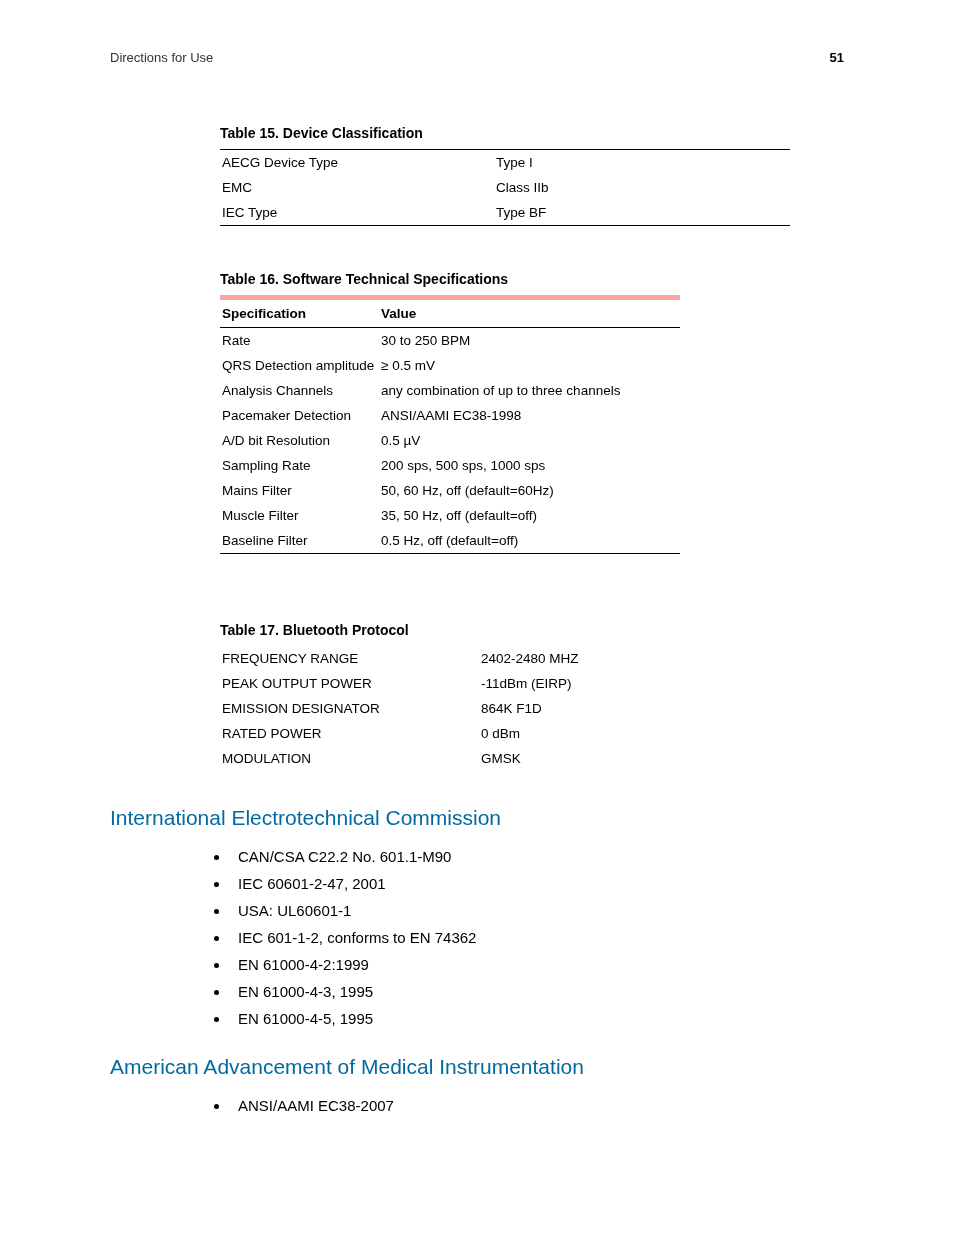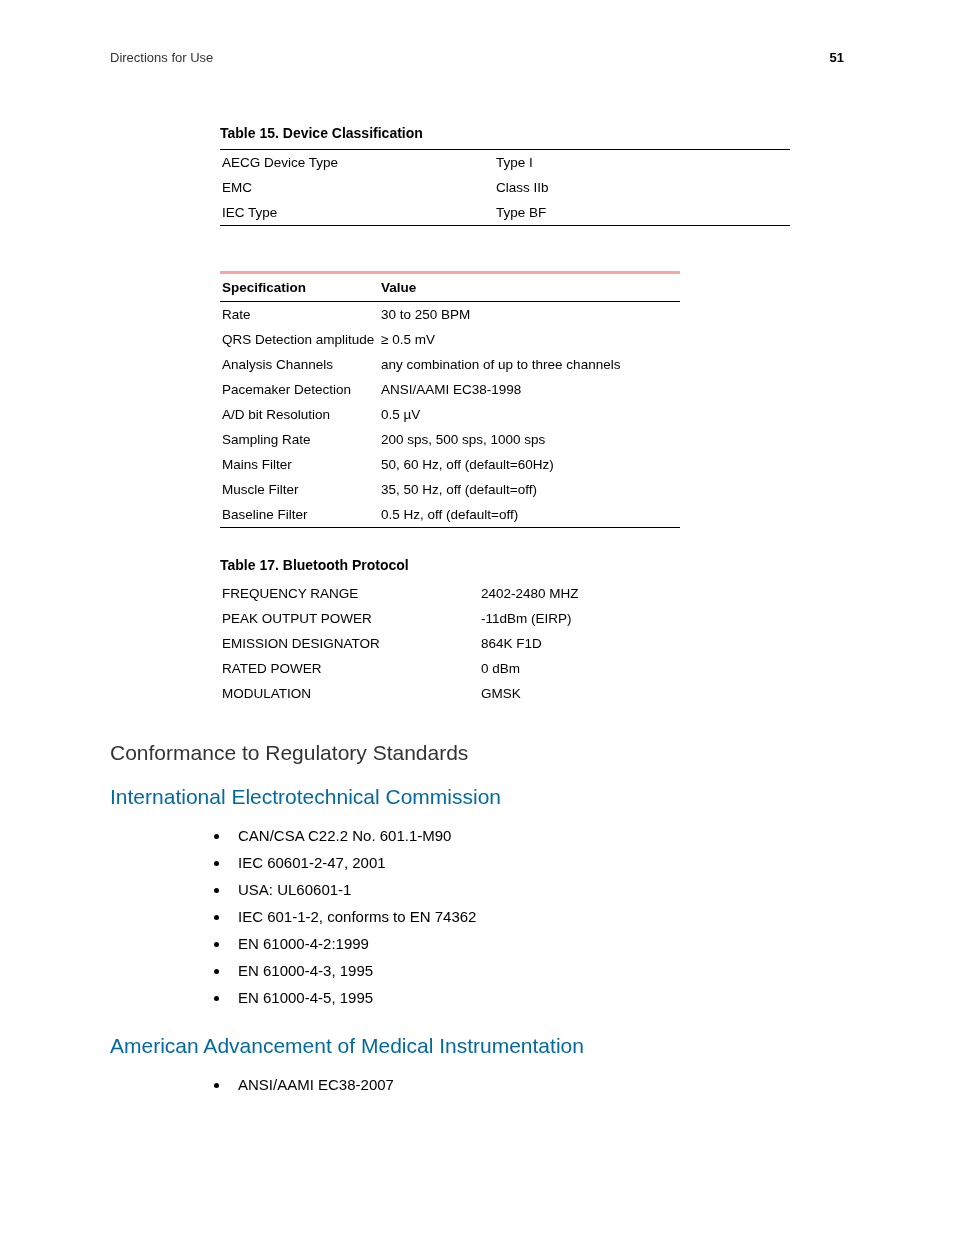--- a/index.html
+++ b/index.html
@@ -53,22 +53,22 @@
       border-top: 1px solid #000;
       border-bottom: 1px solid #000;
       margin-bottom: 45px;
     }
     .table15 td {
       padding: 5px 2px;
     }
     .table15 td:first-child { width: 270px; }
     .table16 {
       width: 460px;
-      margin-bottom: 29px;
-      border-top: 3px solid #fca5a5;
+      margin-bottom: 68px;
+      border-top: 5px solid #fca5a5;
       border-bottom: 1px solid #000;
     }
     .table16 th {
       text-align: left;
       font-weight: bold;
       padding: 6px 2px;
       border-bottom: 1px solid #000;
     }
     .table16 td {
       padding: 5px 2px;
@@ -130,20 +130,21 @@
             <td>EMC</td>
             <td>Class IIb</td>
           </tr>
           <tr>
             <td>IEC Type</td>
             <td>Type BF</td>
           </tr>
         </tbody>
     </table>
 
+    <div class="table-caption">Table 16.  Software Technical Specifications</div>
     <table class="table16">
       <thead>
         <tr>
           <th>Specification</th>
           <th>Value</th>
         </tr>
       </thead>
       <tbody id="t16-body">
           <tr>
             <td>Rate</td>
@@ -205,21 +206,20 @@
           </tr>
           <tr>
             <td>MODULATION</td>
             <td>GMSK</td>
           </tr>
         </tbody>
     </table>
 
   </div>
 
-  <h2 class="section">Conformance to Regulatory Standards</h2>
   <h2 class="subsection">International Electrotechnical Commission</h2>
   <ul class="standards" id="iec-list">
       <li>CAN/CSA C22.2 No. 601.1-M90</li>
       <li>IEC 60601-2-47, 2001</li>
       <li>USA: UL60601-1</li>
       <li>IEC 601-1-2, conforms to EN 74362</li>
       <li>EN 61000-4-2:1999</li>
       <li>EN 61000-4-3, 1995</li>
       <li>EN 61000-4-5, 1995</li>
     </ul>

